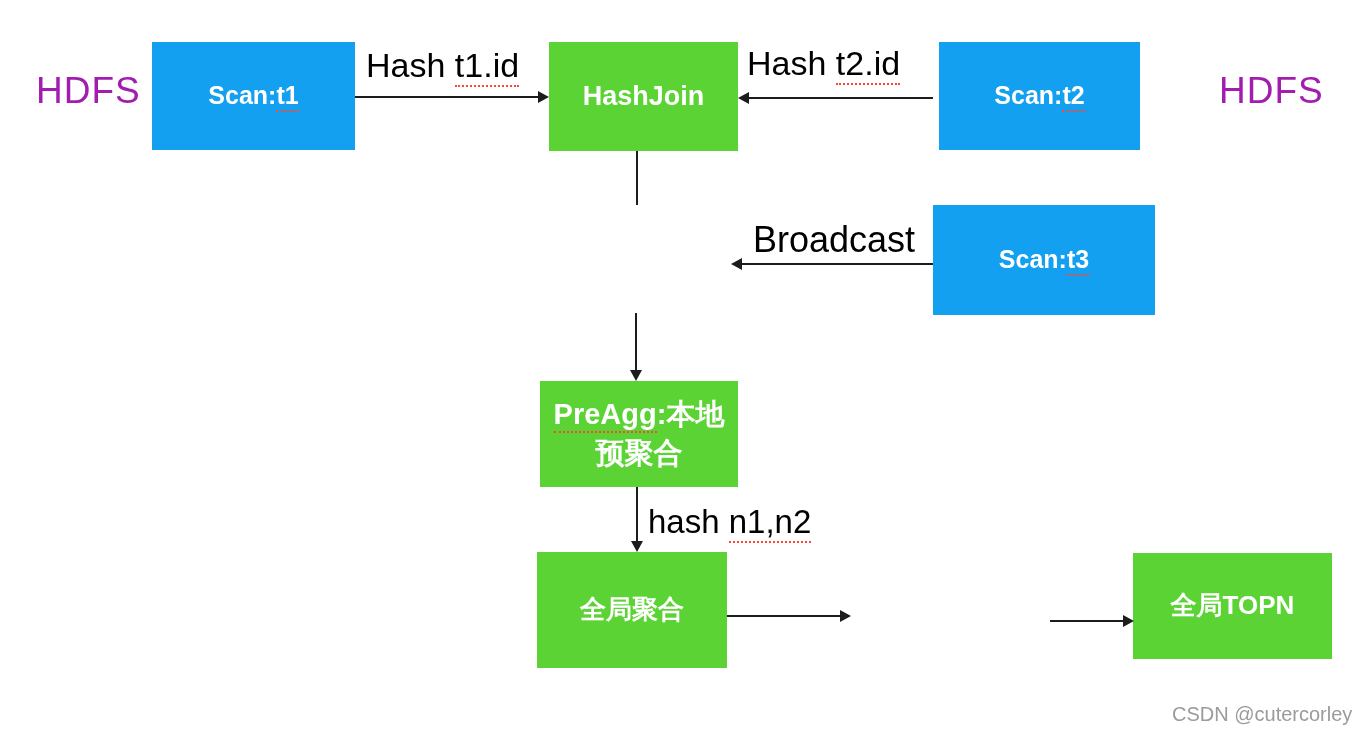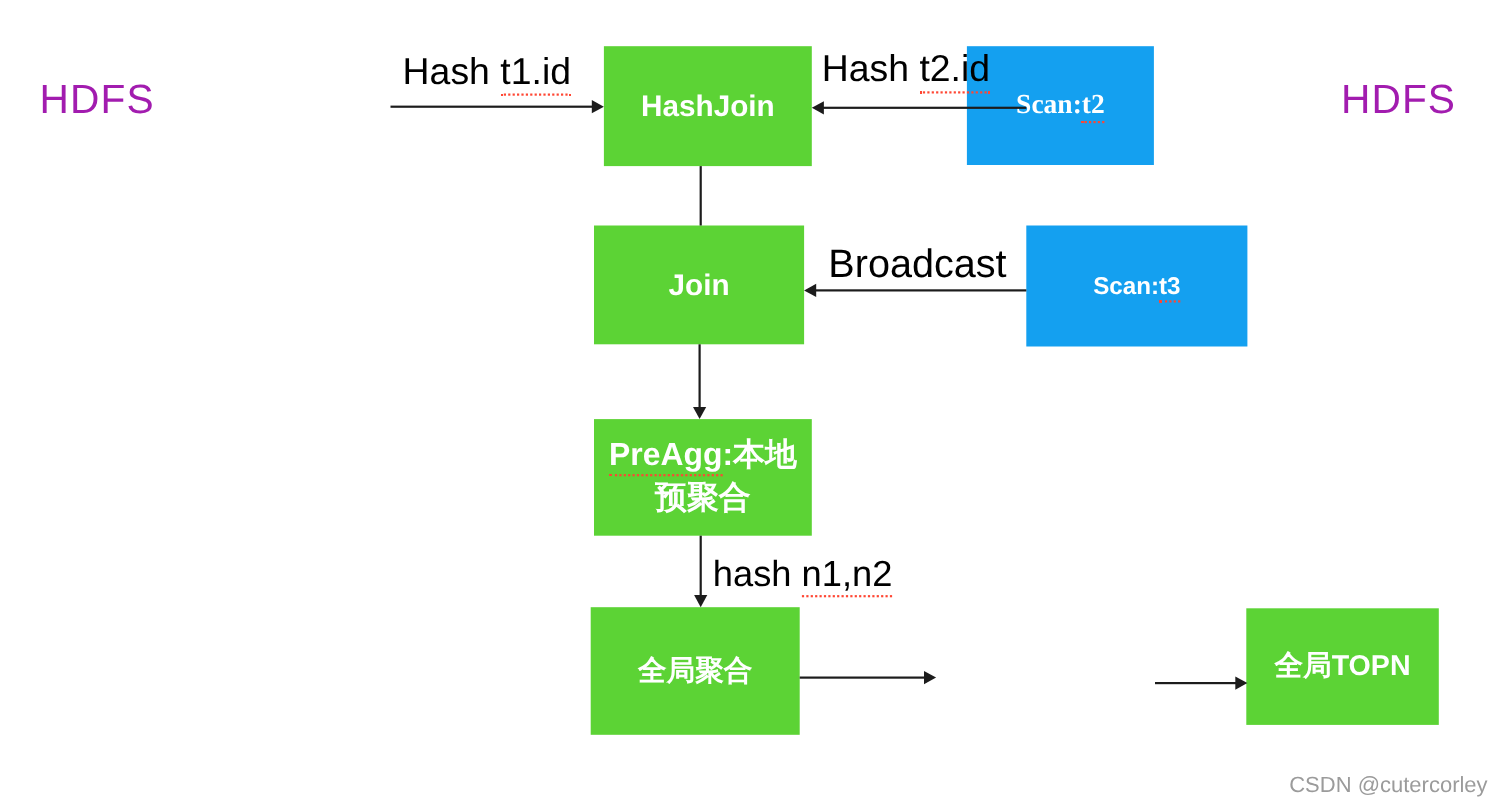--- a/index.html
+++ b/index.html
@@ -60,47 +60,47 @@
   }
 </style>
 </head>
 <body>
 
 <div id="canvas" style="--scan-node: #14a0f0; --op-node: #5cd335; --node-text: #ffffff; --arrow: #1c1c1c; --label-text: #000000; --squiggle: #ff4633; --watermark: #9b9b9b;">
 
   <div class="hdfs" style="left:36px;top:70px;">HDFS</div>
   <div class="hdfs" style="left:1219px;top:70px;">HDFS</div>
 
+  <div class="node blue" style="left:152px;top:42px;width:203px;height:108px;font-size:25px;">
+    <div class="node-label"><span>Scan:</span><span class="squiggle">t1</span></div>
+  </div>
 
   <div class="node green" style="left:549px;top:42px;width:189px;height:109px;font-size:27px;">
     <div class="node-label">HashJoin</div>
   </div>
 
-  <div class="node blue" style="left:879px;top:42px;width:170px;height:108px;font-size:25px;font-family:Liberation Serif, serif;">
+  <div class="node blue" style="left:939px;top:42px;width:201px;height:108px;font-size:25px;">
     <div class="node-label"><span>Scan:</span><span class="squiggle">t2</span></div>
   </div>
 
-  <div class="node green" style="left:540px;top:205px;width:191px;height:108px;font-size:27px;">
-    <div class="node-label">Join</div>
-  </div>
 
-  <div class="node blue" style="left:933px;top:205px;width:201px;height:110px;font-size:22px;">
+  <div class="node blue" style="left:933px;top:205px;width:222px;height:110px;font-size:25px;">
     <div class="node-label"><span>Scan:</span><span class="squiggle">t3</span></div>
   </div>
 
   <div class="node green" style="left:540px;top:381px;width:198px;height:106px;font-size:29px;">
     <div class="node-label"><span class="squiggle">PreAgg</span><span>:本地预聚合</span></div>
   </div>
 
   <div class="node green" style="left:537px;top:552px;width:190px;height:116px;font-size:26px;">
     <div class="node-label">全局聚合</div>
   </div>
 
 
-  <div class="node green" style="left:1133px;top:553px;width:175px;height:106px;font-size:26px;">
+  <div class="node green" style="left:1133px;top:553px;width:199px;height:106px;font-size:26px;">
     <div class="node-label">全局TOPN</div>
   </div>
 
   <div class="edge-label" style="left:366px;top:46px;"><span>Hash </span><span class="squiggle">t1.id</span></div>
 
   <div class="edge-label" style="left:747px;top:44px;"><span>Hash </span><span class="squiggle">t2.id</span></div>
 
   <div class="edge-label" style="left:753px;top:219px;font-size:36px;">Broadcast</div>
 
   <div class="edge-label" style="left:648px;top:503px;font-size:33px;"><span>hash </span><span class="squiggle">n1,n2</span></div>

